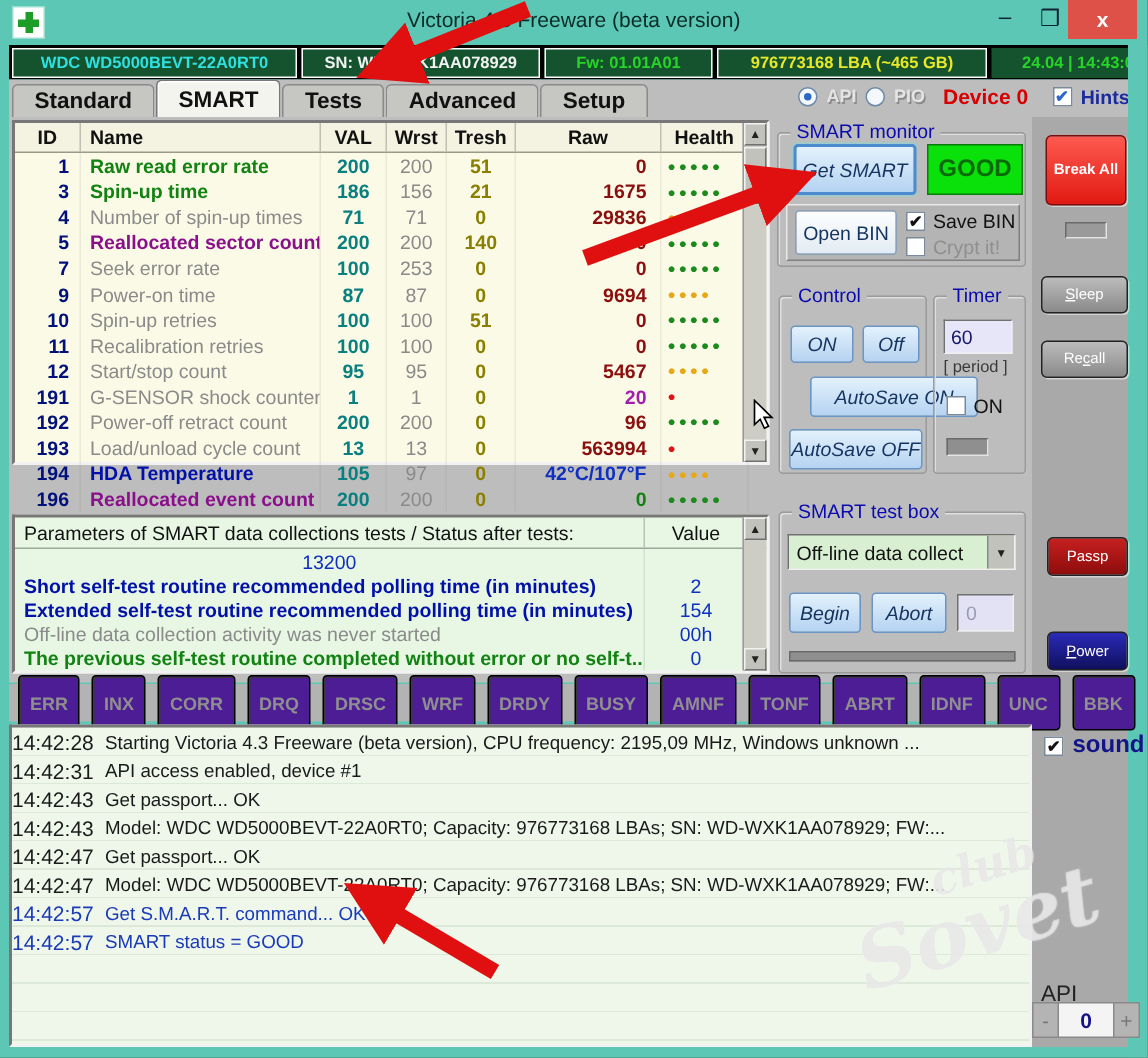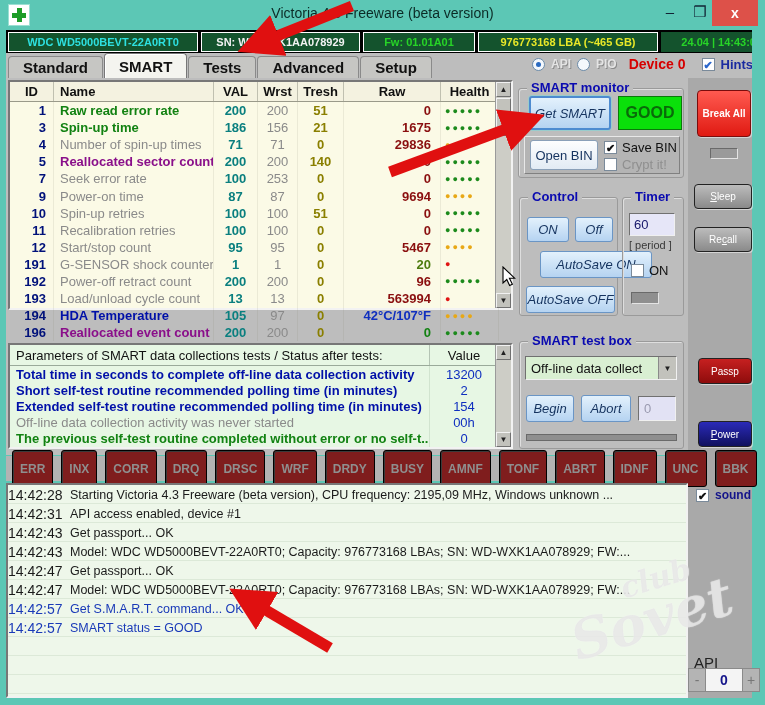--- a/index.html
+++ b/index.html
@@ -76,21 +76,21 @@
   .td.wrst { color:#8a8a8a; }
   .td.tresh { color:#8a7f00; font-weight:bold;text-align:right; }
   .td.raw { justify-content:flex-end; padding-right:9px; font-weight:bold; }
   .dots { font-size:9px; letter-spacing:2px; padding-left:4px; }
   .c-green { color:#128212; font-weight:bold; }
   .c-purple { color:#8a0f8a; font-weight:bold; }
   .c-gray { color:#8a8a8a; }
   .c-navy { color:#0010a8; font-weight:bold; }
   .c-blue { color:#0f2fbf; }
   .c-darkred { color:#8a0f0f; }
-  .c-red { color:#4d7c0f; }
+  .c-red { color:#a21caf; }
   .dot-green { color:#1c8a1c; } .dot-orange { color:#e8a816; } .dot-red { color:#e01414; }
 
   .params-table { position:absolute; left:2px; top:265px; width:505px; height:106px;
                   background:#e7f7e4; }
   .phead, .prow { display:grid; grid-template-columns:420px 69px; }
   .phead { height:21px; border-bottom:1px solid #9aaa9a; }
   .phead .th { font-size:13px; color:#111; display:flex; align-items:center; padding-left:6px;
                border-right:1px solid #b4c4b4; }
   .phead .th.val { justify-content:center; padding-left:0;text-align:center; }
   .prow { height:16.2px; }
@@ -104,21 +104,21 @@
           border:1px solid; border-color:#f2f2f2 #707070 #707070 #f2f2f2;
           font-size:8px; color:#222; text-align:center; line-height:13px; }
   .sbtn.up { top:0; } .sbtn.down { bottom:0; }
   .sthumb { position:absolute; left:0; top:16px; width:15px; height:38px; background:#c2c2bc;
             border:1px solid; border-color:#f2f2f2 #707070 #707070 #f2f2f2; }
 
   
   .groupbox { position:absolute; border:1px solid #9a9a9a; border-radius:3px;
               box-shadow:inset 1px 1px 0 #dedede; }
   .gb-label { position:absolute; top:-9px; left:8px; background:#bdbdbd; padding:0 4px;
-              font-size:13px; font-weight:bold; color:#0a0ab0; }
+              font-size:13px; font-weight:normal; color:#0a0ab0; }
   .gb-monitor { left:518px; top:88px; width:166px; height:90px; }
   .gb-control { left:519px; top:197px; width:99px; height:119px; }
   .gb-timer { left:622px; top:197px; width:62px; height:119px; }
   .gb-test { left:519px; top:341px; width:165px; height:108px; }
 
   .blue-btn { background:linear-gradient(#e3f1fc,#b5d3f1); border:1px solid #6a95c5; border-radius:3px;
               color:#15335f; font-size:13px; display:flex; align-items:center; justify-content:center;
               font-family:"Liberation Sans", sans-serif;font-style:italic; }
   .get-smart { position:absolute; left:529px; top:96px; width:82px; height:34px;
                border:2px solid #4d8bd0; box-shadow:0 0 0 1px #9cc; }
@@ -173,38 +173,38 @@
                background:linear-gradient(#ff5a50,#e01a12); border-color:#7a0c0c; }
   .break-rect { left:710px; top:148px; width:28px; height:11px; background:#9a9a9a; }
   .sleep  { left:694px; top:184px; width:58px; height:25px; background:linear-gradient(#bcbcbc,#8a8a8a); }
   .recall { left:694px; top:227px; width:58px; height:25px; background:linear-gradient(#bcbcbc,#8a8a8a); }
   .passp  { left:698px; top:358px; width:54px; height:26px; background:linear-gradient(#c62020,#8e0c0c); }
   .power  { left:698px; top:421px; width:54px; height:26px; background:linear-gradient(#2a2ab8,#10105e); }
 
   
   .statusbar { position:absolute; left:6px; top:456px; width:682px; height:25px; background:#b3b3b3;
                display:flex; align-items:center; padding-left:6px; }
-  .badge { height:37px; background:#7f1d1d; color:#8f8f8f; font-size:12px; font-weight:bold;
+  .badge { height:37px; background:#4c1d95; color:#8f8f8f; font-size:12px; font-weight:bold;
            border-radius:3px; padding:0 7px; margin-right:8px; display:flex; align-items:center;
            border:1px solid #000; box-shadow:inset 1px 1px 0 #3a3a3a; }
   .badge-gap { width:26px; }
 
   
   .log { position:absolute; left:6px; top:483px; width:682px; height:215px; background:#eef7ea;
          border:2px solid; border-color:#777 #f2f2f2 #f2f2f2 #777;
          background-image:repeating-linear-gradient(180deg, transparent 0 18px, #dce9d8 18px 19px);
          overflow:hidden; }
   .log-row { display:grid; grid-template-columns:62px 1fr; height:19px; align-items:center; }
   .log-time { text-align:center; font-size:14px; color:#1a1a1a; padding-right:12px; }
   .log-text { font-size:12.5px; color:#1a1a1a; white-space:nowrap; overflow:hidden; }
   .log-row.blue .log-time, .log-row.blue .log-text { color:#1a3ab8; }
 
   
   .sound-row { position:absolute; left:696px; top:488px; display:flex; align-items:center; gap:6px; }
-  .sound-label { font-size:12px; font-weight:bold; color:#14148a; }
+  .sound-label { font-size:16px; font-weight:bold; color:#14148a; }
   .api-label { position:absolute; left:694px; top:654px; font-size:15px; color:#222; }
   .stepper { position:absolute; left:688px; top:668px; width:72px; height:24px; display:flex; }
   .step-btn { width:18px; background:#b4b4b4; border:1px solid #8a8a8a; color:#777; font-size:14px;
               display:flex; align-items:center; justify-content:center; }
   .step-val { flex:1; background:#f4f4f4; border-top:1px solid #8a8a8a; border-bottom:1px solid #8a8a8a;
               color:#14148a; font-size:14px; font-weight:bold; display:flex; align-items:center;
               justify-content:center; }
 
   
   .overlay { position:absolute; left:0; top:0; pointer-events:none; }
@@ -434,21 +434,20 @@
       </div>
     </div>
 
     <div class="params-table well" style="background:#e7f7e4;">
       <div class="phead">
         <div class="th">Parameters of SMART data collections tests / Status after tests:</div>
         <div class="th val">Value</div>
       </div>
       <div id="param-rows">
           <div class="prow">
-            <div class="td txt c-navy">Total time in seconds to complete off-line data collection activity</div>
             <div class="td c-blue">13200</div>
           </div>
           <div class="prow">
             <div class="td txt c-navy">Short self-test routine recommended polling time (in minutes)</div>
             <div class="td c-blue">2</div>
           </div>
           <div class="prow">
             <div class="td txt c-navy">Extended self-test routine recommended polling time (in minutes)</div>
             <div class="td c-blue">154</div>
           </div>

